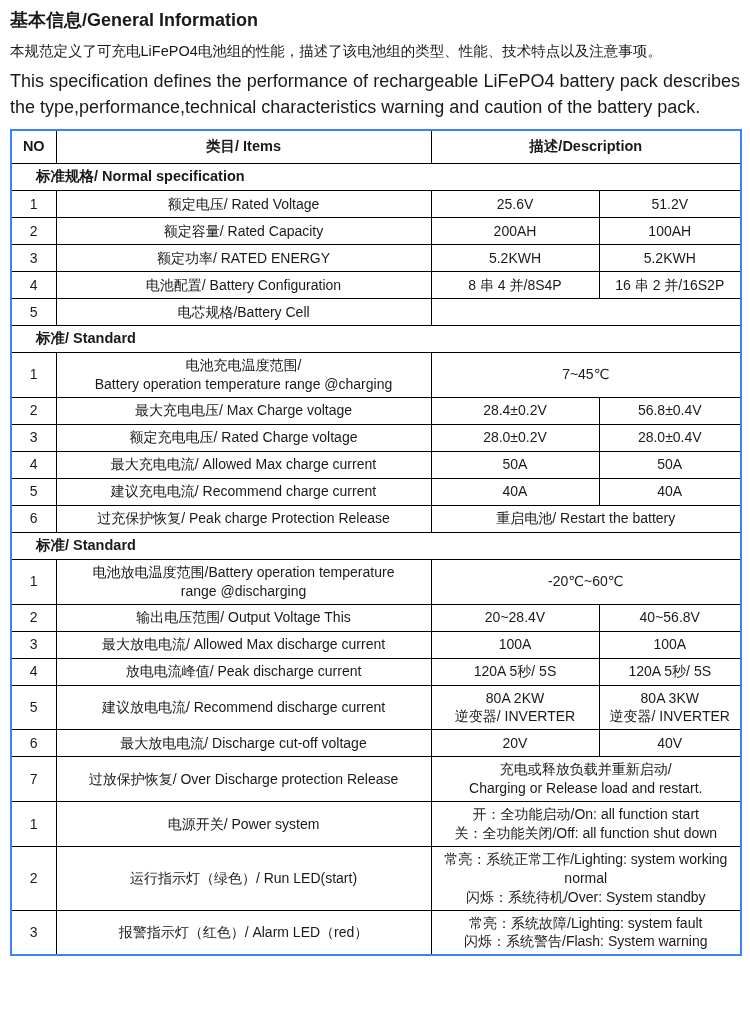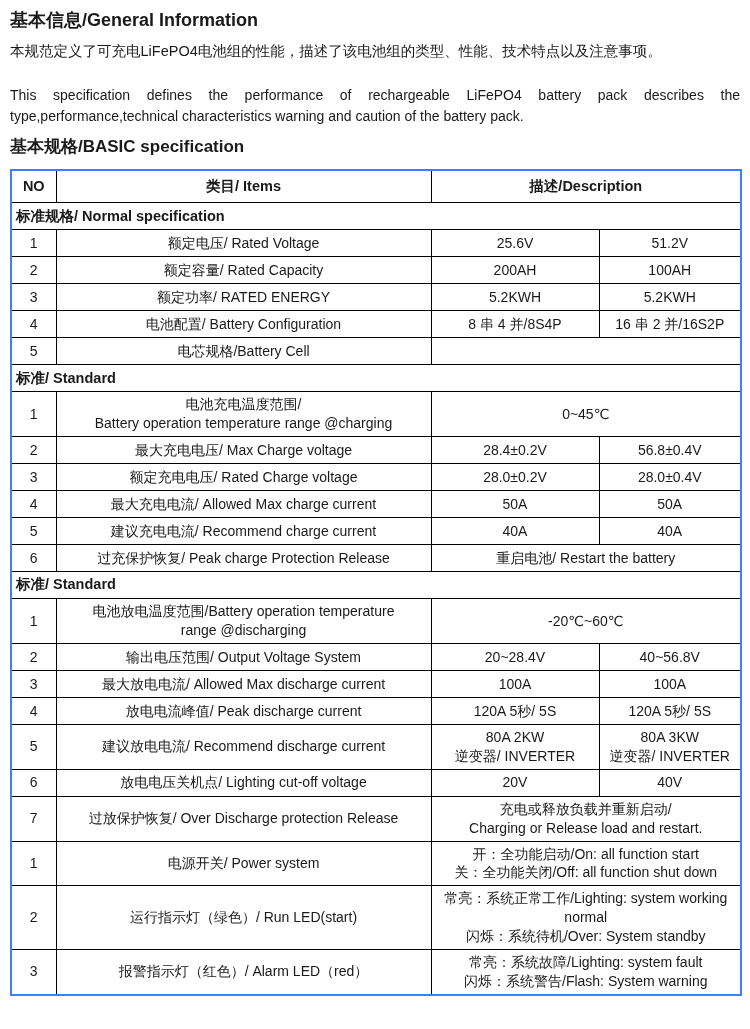--- a/index.html
+++ b/index.html
@@ -16,25 +16,25 @@
     overflow: hidden;
   }
   .doc-title {
     font-size: 18px;
     font-weight: bold;
     margin-bottom: 9px;
     letter-spacing: 0px;
   }
   .intro-zh {
     font-size: 14.5px;
-    margin-bottom: 24px;
+    margin-bottom: 7px;
     line-height: 1.4;
   }
   .intro-en {
-    font-size: 14px;
+    font-size: 18px;
     line-height: 1.45;
     text-align: justify;
     margin-bottom: 9px;
   }
   .section-title {
     font-size: 17px;
     font-weight: bold;
     margin-bottom: 11px;
   }
   table.spec {
@@ -53,38 +53,37 @@
     line-height: 1.35;
   }
   tr.hdr td {
     font-weight: bold;
     height: 33px;
     font-size: 14.5px;
   }
   tr.sect td {
     font-weight: bold;
     text-align: left;
-    padding-left: 4px;
+    padding-left: 24px;
     height: 27px;
     font-size: 14.5px;
   }
   td.no-cell { font-size: 13.5px; height: 27px; }
   td.item-cell { font-size: 14px; }
   td.val-cell { font-size: 13.5px; }
   td.val-sm { font-size: 12.5px; line-height: 1.65; }
   td.val-xs { font-size: 11.5px; line-height: 1.8; }
 </style>
 </head>
 <body>
 
 <div class="page">
   <div class="doc-title">基本信息/General Information</div>
   <div class="intro-zh">本规范定义了可充电LiFePO4电池组的性能，描述了该电池组的类型、性能、技术特点以及注意事项。</div>
   <div class="intro-en">This specification defines the performance of rechargeable LiFePO4 battery pack describes the type,performance,technical characteristics warning and caution of the battery pack.</div>
-  <div class="section-title">基本规格/BASIC specification</div>
 
   <table class="spec">
     <colgroup>
       <col style="width:45px">
       <col style="width:375px">
       <col style="width:168px">
       <col style="width:142px">
     </colgroup>
     <tbody id="spec-tbody">
       <tr class="hdr">
@@ -124,21 +123,21 @@
           <td class="item-cell">电芯规格/Battery Cell</td>
           <td colspan="2" class="val-cell"></td>
         </tr>
         <tr class="sect">
           <td colspan="4">标准/ Standard</td>
         </tr>
         <tr>
           <td class="no-cell">1</td>
           <td class="item-cell">电池充电温度范围/
 Battery operation temperature range @charging</td>
-          <td colspan="2" class="val-cell">0~45℃</td>
+          <td colspan="2" class="val-cell">7~45℃</td>
         </tr>
         <tr>
           <td class="no-cell">2</td>
           <td class="item-cell">最大充电电压/ Max Charge voltage</td>
           <td class="val-cell">28.4±0.2V</td>
           <td class="val-cell">56.8±0.4V</td>
         </tr>
         <tr>
           <td class="no-cell">3</td>
           <td class="item-cell">额定充电电压/ Rated Charge voltage</td>
@@ -166,21 +165,21 @@
           <td colspan="4">标准/ Standard</td>
         </tr>
         <tr>
           <td class="no-cell">1</td>
           <td class="item-cell">电池放电温度范围/Battery operation temperature
 range @discharging</td>
           <td colspan="2" class="val-cell">-20℃~60℃</td>
         </tr>
         <tr>
           <td class="no-cell">2</td>
-          <td class="item-cell">输出电压范围/ Output Voltage System</td>
+          <td class="item-cell">输出电压范围/ Output Voltage This</td>
           <td class="val-cell">20~28.4V</td>
           <td class="val-cell">40~56.8V</td>
         </tr>
         <tr>
           <td class="no-cell">3</td>
           <td class="item-cell">最大放电电流/ Allowed Max discharge current</td>
           <td class="val-cell">100A</td>
           <td class="val-cell">100A</td>
         </tr>
         <tr>
@@ -192,21 +191,21 @@
         <tr>
           <td class="no-cell">5</td>
           <td class="item-cell">建议放电电流/ Recommend discharge current</td>
           <td class="val-cell">80A 2KW
 逆变器/ INVERTER</td>
           <td class="val-cell">80A 3KW
 逆变器/ INVERTER</td>
         </tr>
         <tr>
           <td class="no-cell">6</td>
-          <td class="item-cell">放电电压关机点/ Lighting cut-off voltage</td>
+          <td class="item-cell">最大放电电流/ Discharge cut-off voltage</td>
           <td class="val-cell">20V</td>
           <td class="val-cell">40V</td>
         </tr>
         <tr>
           <td class="no-cell">7</td>
           <td class="item-cell">过放保护恢复/ Over Discharge protection Release</td>
           <td colspan="2" class="val-cell">充电或释放负载并重新启动/
 Charging or Release load and restart.</td>
         </tr>
         <tr>

